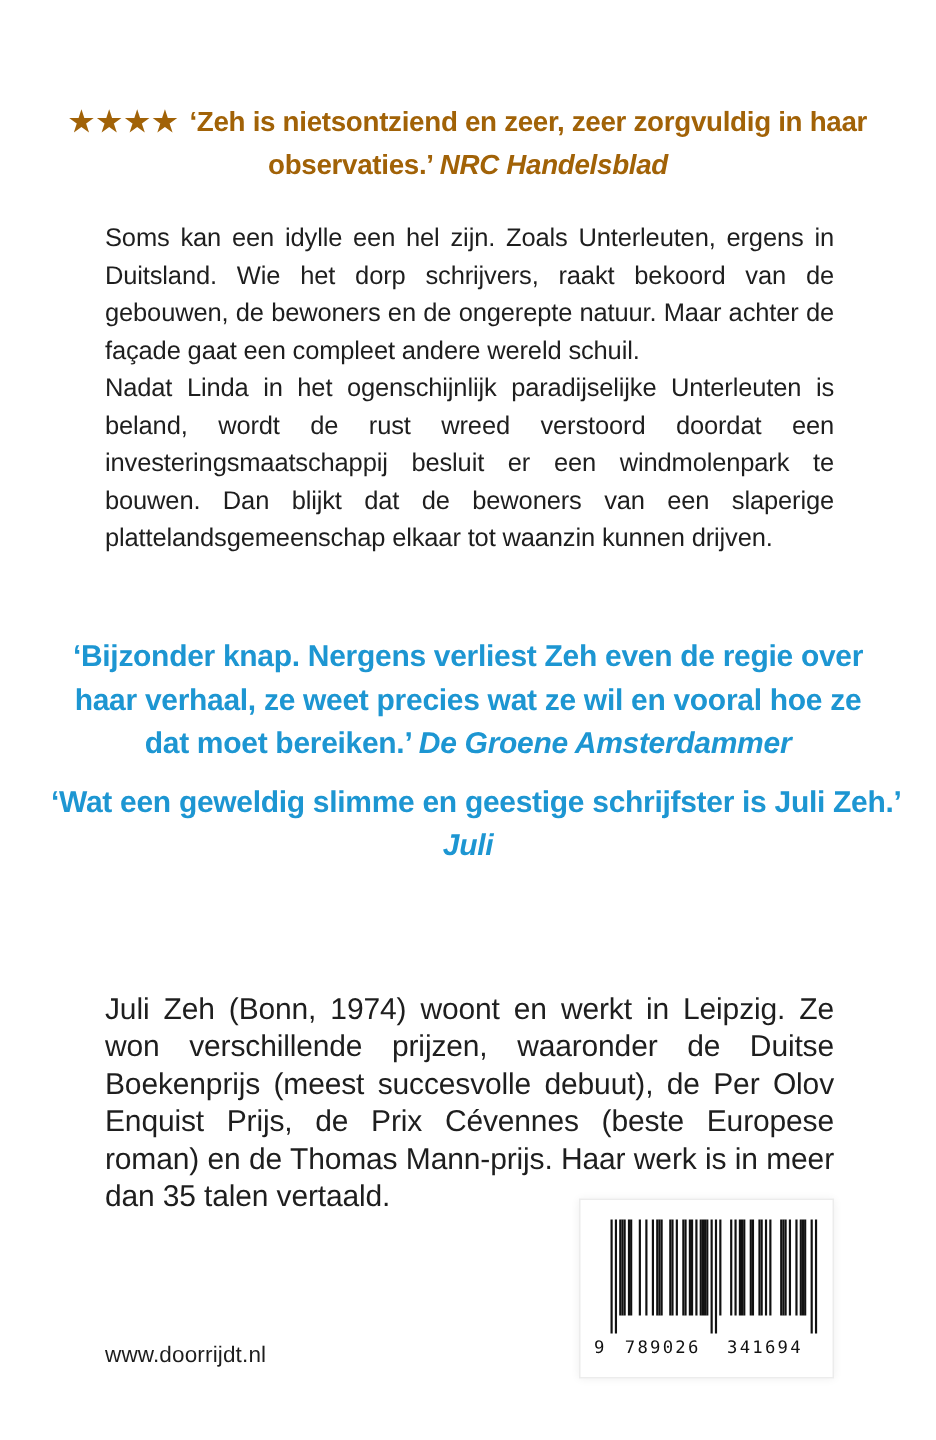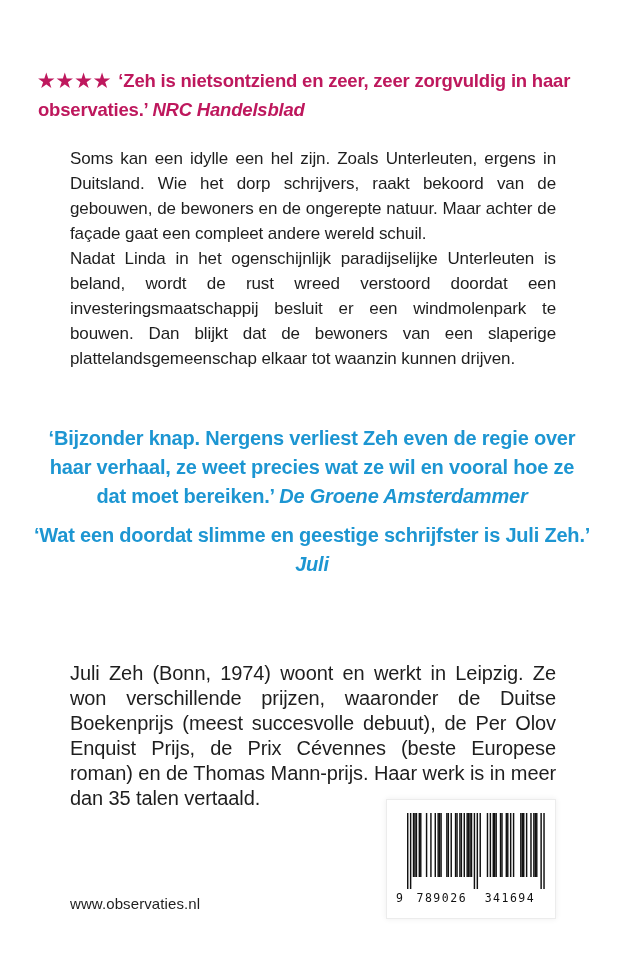--- a/index.html
+++ b/index.html
@@ -8,21 +8,22 @@
     position:relative;
     width:624px; height:960px;
     background:#ffffff;
     font-family:"Liberation Sans", sans-serif;
     color:#1e1e1e;
     overflow:hidden;
     margin:0 auto;
   }
   .header-quote {
     position:absolute; top:66px; left:38px; right:38px;
-    color:#be185d;
+    text-align:center;
+    color:#a16207;
     font-weight:700;
     font-size:18.5px;
     line-height:29px;
     letter-spacing:-0.2px;
   }
   .header-quote .stars { letter-spacing:2px; margin-right:6px; }
   .header-quote .src { font-style:italic; }
   .synopsis {
     position:absolute; top:146px; left:70px; width:486px;
     font-size:17px; line-height:25px;
@@ -85,21 +86,21 @@
   <div class="synopsis">
     <p>Soms kan een idylle een hel zijn. Zoals Unterleuten, ergens in Duitsland. Wie het dorp schrijvers, raakt bekoord van de gebouwen, de bewoners en de ongerepte natuur. Maar achter de façade gaat een compleet andere wereld schuil.</p>
     <p>Nadat Linda in het ogenschijnlijk paradijselijke Unterleuten is beland, wordt de rust wreed verstoord doordat een investeringsmaatschappij besluit er een windmolenpark te bouwen. Dan blijkt dat de bewoners van een slaperige plattelandsgemeenschap elkaar tot waanzin kunnen drijven.</p>
   </div>
 
   <div class="press-quote pq1">
     <span>‘Bijzonder knap. Nergens verliest Zeh even de regie over haar verhaal, ze weet precies wat ze wil en vooral hoe ze dat moet bereiken.’ </span><span class="src">De Groene Amsterdammer</span>
   </div>
 
   <div class="press-quote pq2">
-    <span class="nowrap">‘Wat een doordat slimme en geestige schrijfster is Juli Zeh.’</span>
+    <span class="nowrap">‘Wat een geweldig slimme en geestige schrijfster is Juli Zeh.’</span>
     <div class="src">Juli</div>
   </div>
 
 
   <div class="bio">Juli Zeh (Bonn, 1974) woont en werkt in Leipzig. Ze won verschillende prijzen, waaronder de Duitse Boekenprijs (meest succesvolle debuut), de Per Olov Enquist Prijs, de Prix Cévennes (beste Europese roman) en de Thomas Mann-prijs. Haar werk is in meer dan 35 talen vertaald.</div>
 
   <div class="barcode-box">
     <svg id="barcode-svg" width="152" height="98" viewBox="0 0 152 98" xmlns="http://www.w3.org/2000/svg">
         <rect x="12.00" y="3" width="1.45" height="76"></rect>
         <rect x="14.90" y="3" width="1.45" height="76"></rect>
@@ -149,15 +150,15 @@
         <rect x="139.60" y="3" width="1.45" height="64"></rect>
         <rect x="141.05" y="3" width="1.45" height="64"></rect>
         <rect x="145.40" y="3" width="1.45" height="76"></rect>
         <rect x="148.30" y="3" width="1.45" height="76"></rect>
         <text x="1" y="92" class="bcd">9</text>
         <text x="46.8" y="92" class="bcd" text-anchor="middle">789026</text>
         <text x="114.95" y="92" class="bcd" text-anchor="middle">341694</text>
       </svg>
   </div>
 
-  <div class="site-url">www.observaties.nl</div>
+  <div class="site-url">www.doorrijdt.nl</div>
 
 </div>
 
 </body></html>

